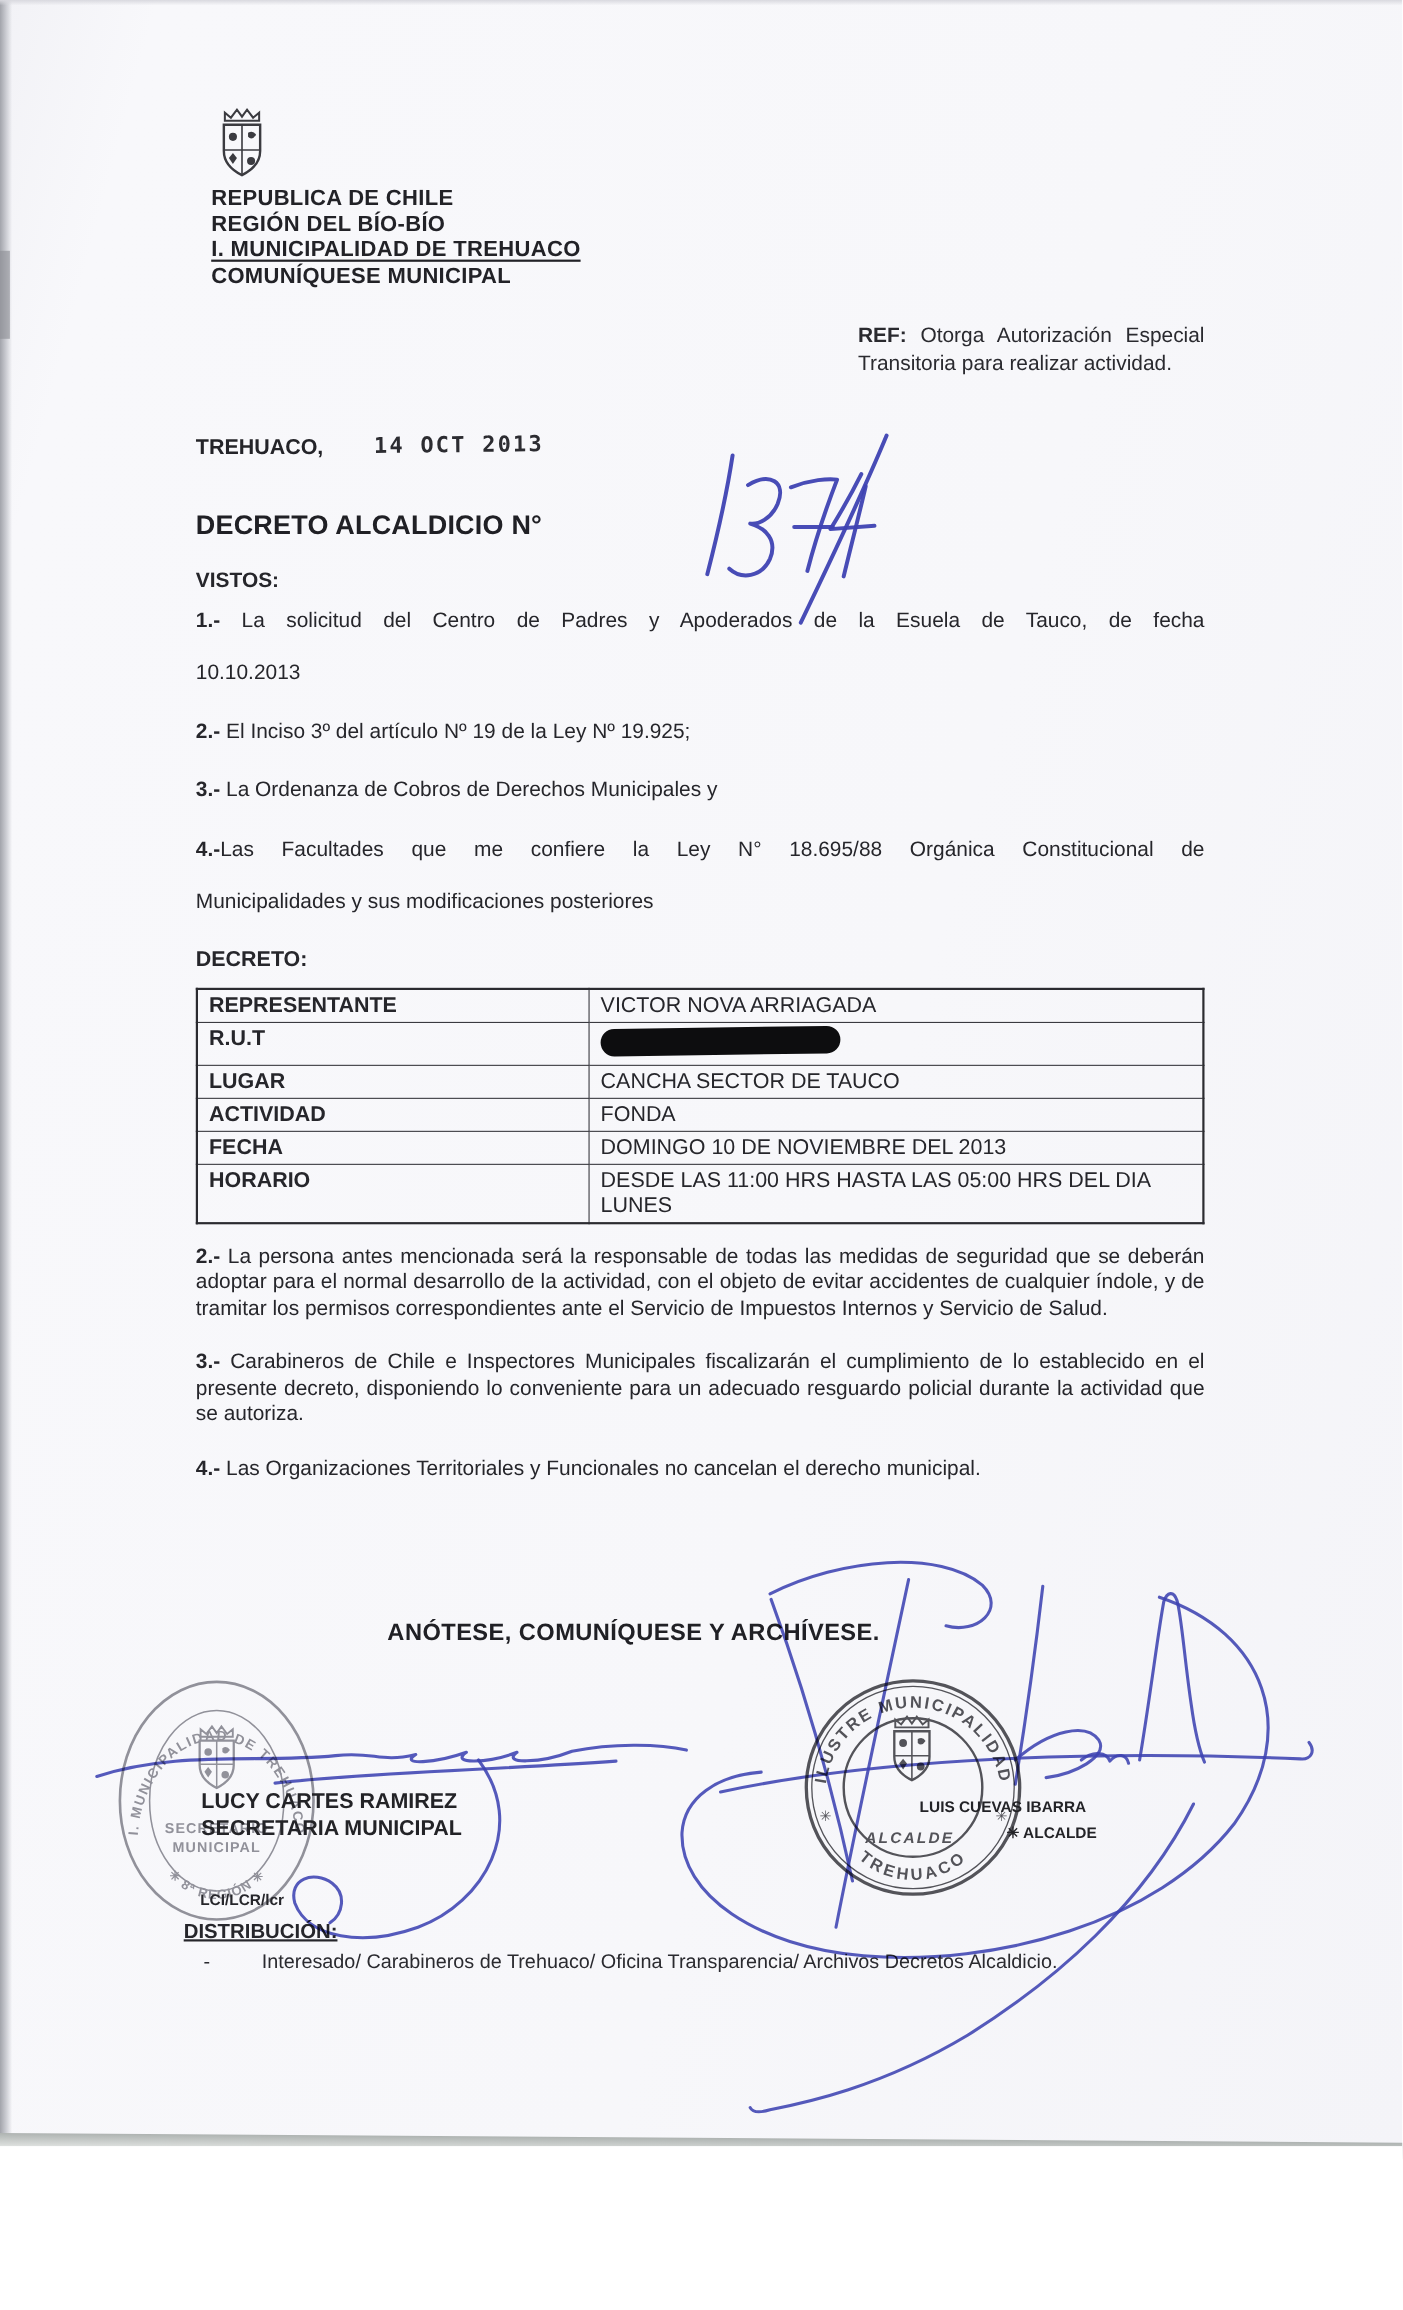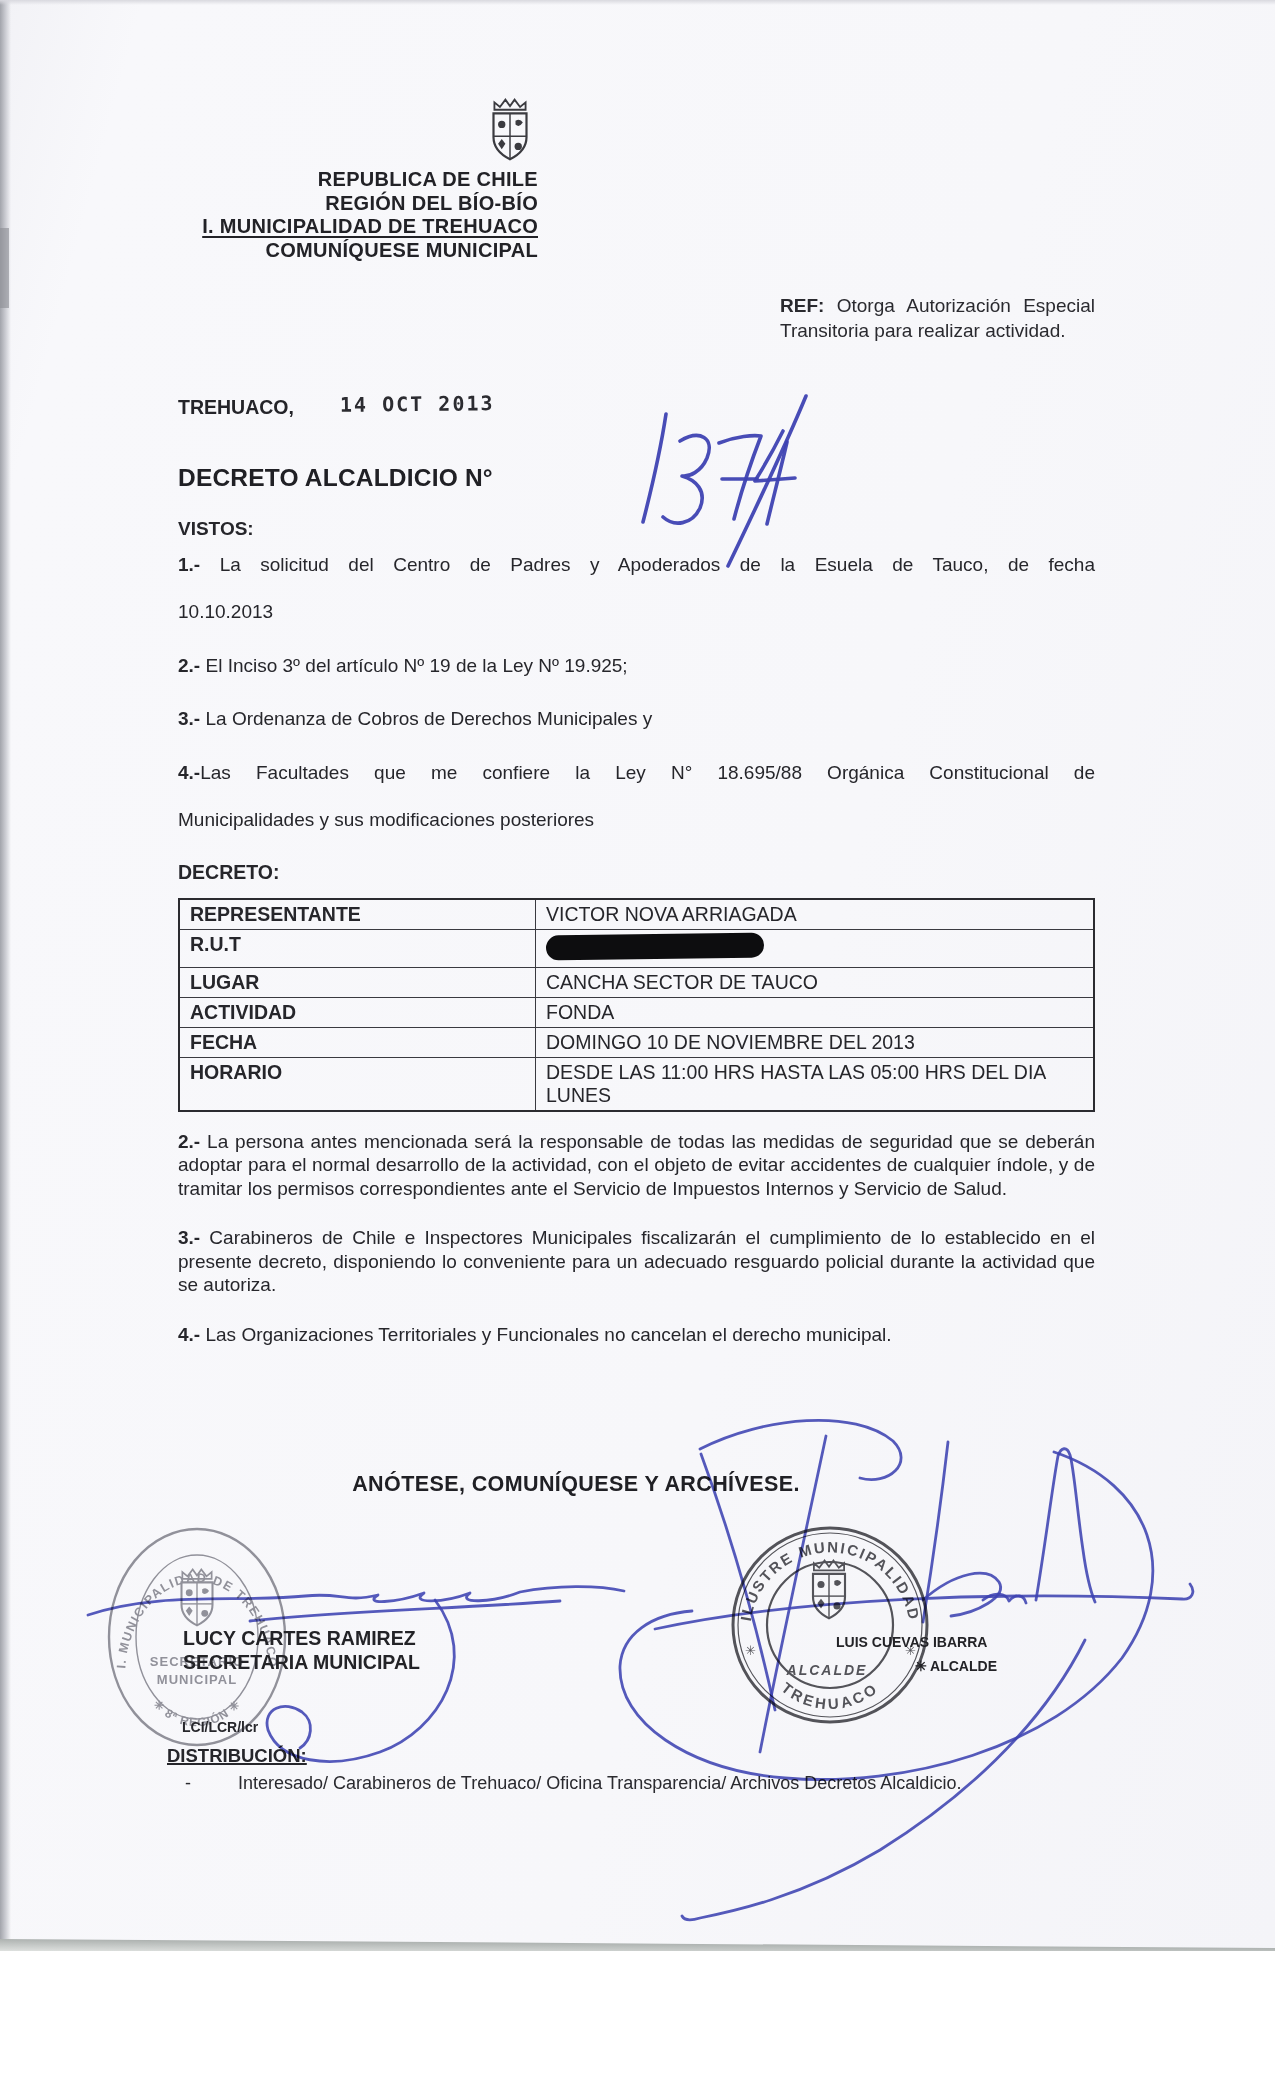--- a/index.html
+++ b/index.html
@@ -11,21 +11,21 @@
              background:linear-gradient(to right,#a2a4ab,#cfd0d6 55%,rgba(255,255,255,0));}
   .edge-left-blotch{position:absolute;left:0;top:228px;width:9px;height:80px;background:#8f9197;opacity:.65;}
   .edge-top{position:absolute;left:0;top:0;width:100%;height:5px;
             background:linear-gradient(to bottom,#d9d9df,rgba(255,255,255,0));}
   .paper-bottom-edge{position:absolute;left:-6px;top:1939px;width:1292px;height:15px;
             background:linear-gradient(to bottom,#aeb3b1,#d8dbd9 70%,#eceeec);
             transform:rotate(0.4deg);transform-origin:left center;}
   .below-paper{position:absolute;left:0;top:1951px;width:100%;height:149px;background:#ffffff;}
 
   
-  .header{position:absolute;left:192px;top:96px;width:346px;text-align:right;}
+  .header{position:absolute;left:192px;top:96px;width:346px;text-align:left;}
   .crest{color:#3b3b40;margin-bottom:2px;}
   .h1{font-size:20px;font-weight:bold;line-height:23.5px;letter-spacing:.3px;color:#222227;}
   .h1.u{text-decoration:underline;text-decoration-thickness:2px;text-underline-offset:3px;}
 
   
   .ref{position:absolute;left:780px;top:293px;width:315px;font-size:19px;line-height:25px;
        text-align:justify;color:#2a2a2f;}
   .ref b{font-weight:bold;}
 
   

